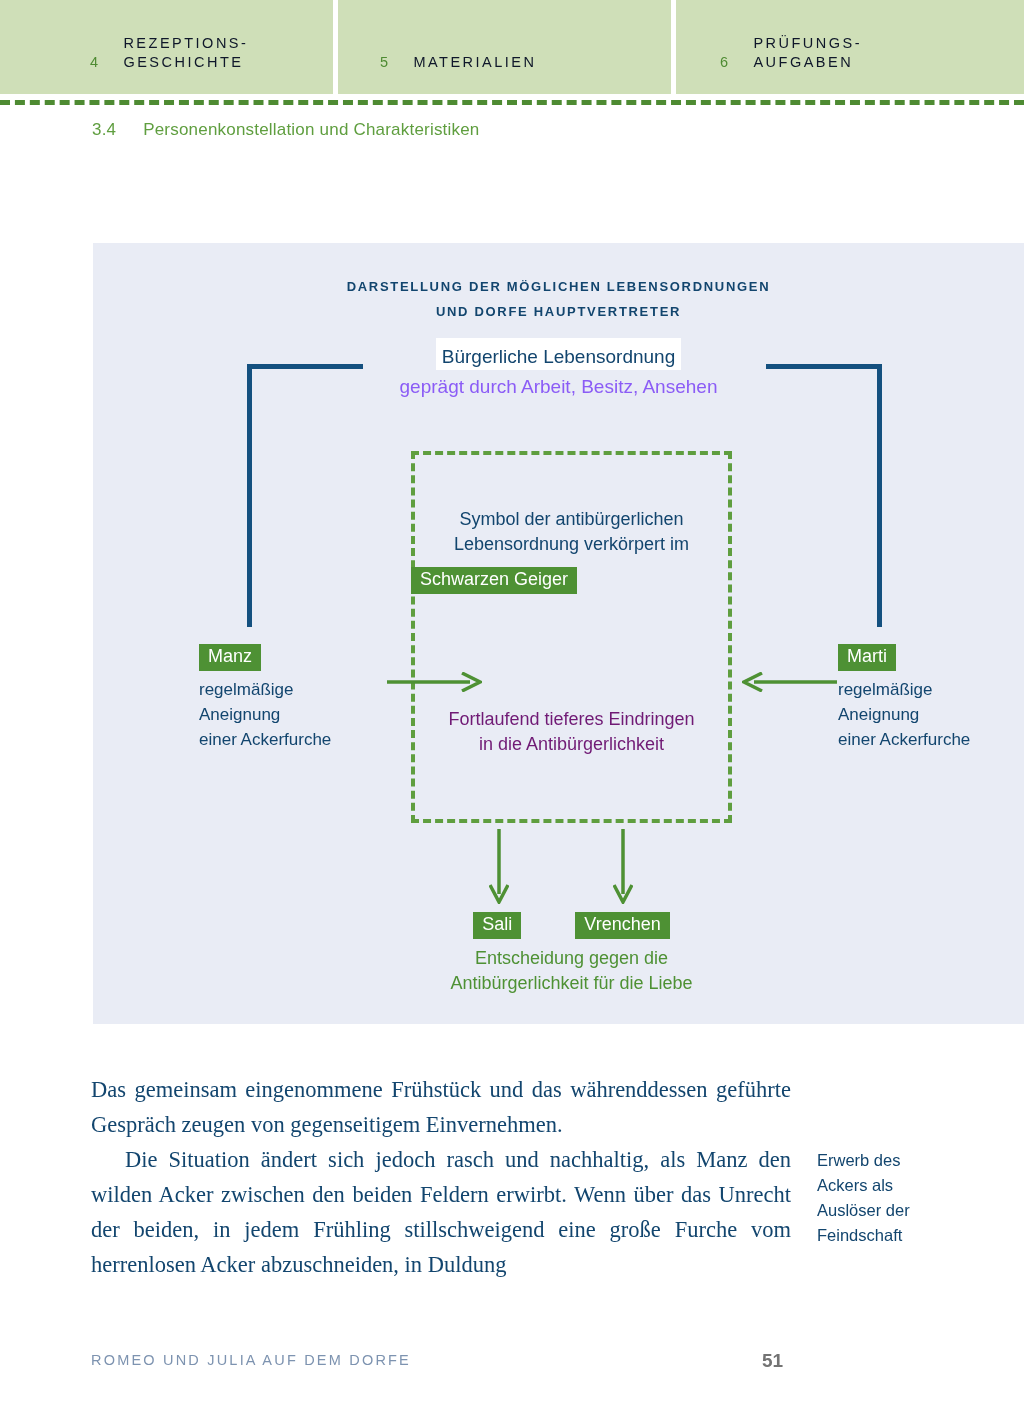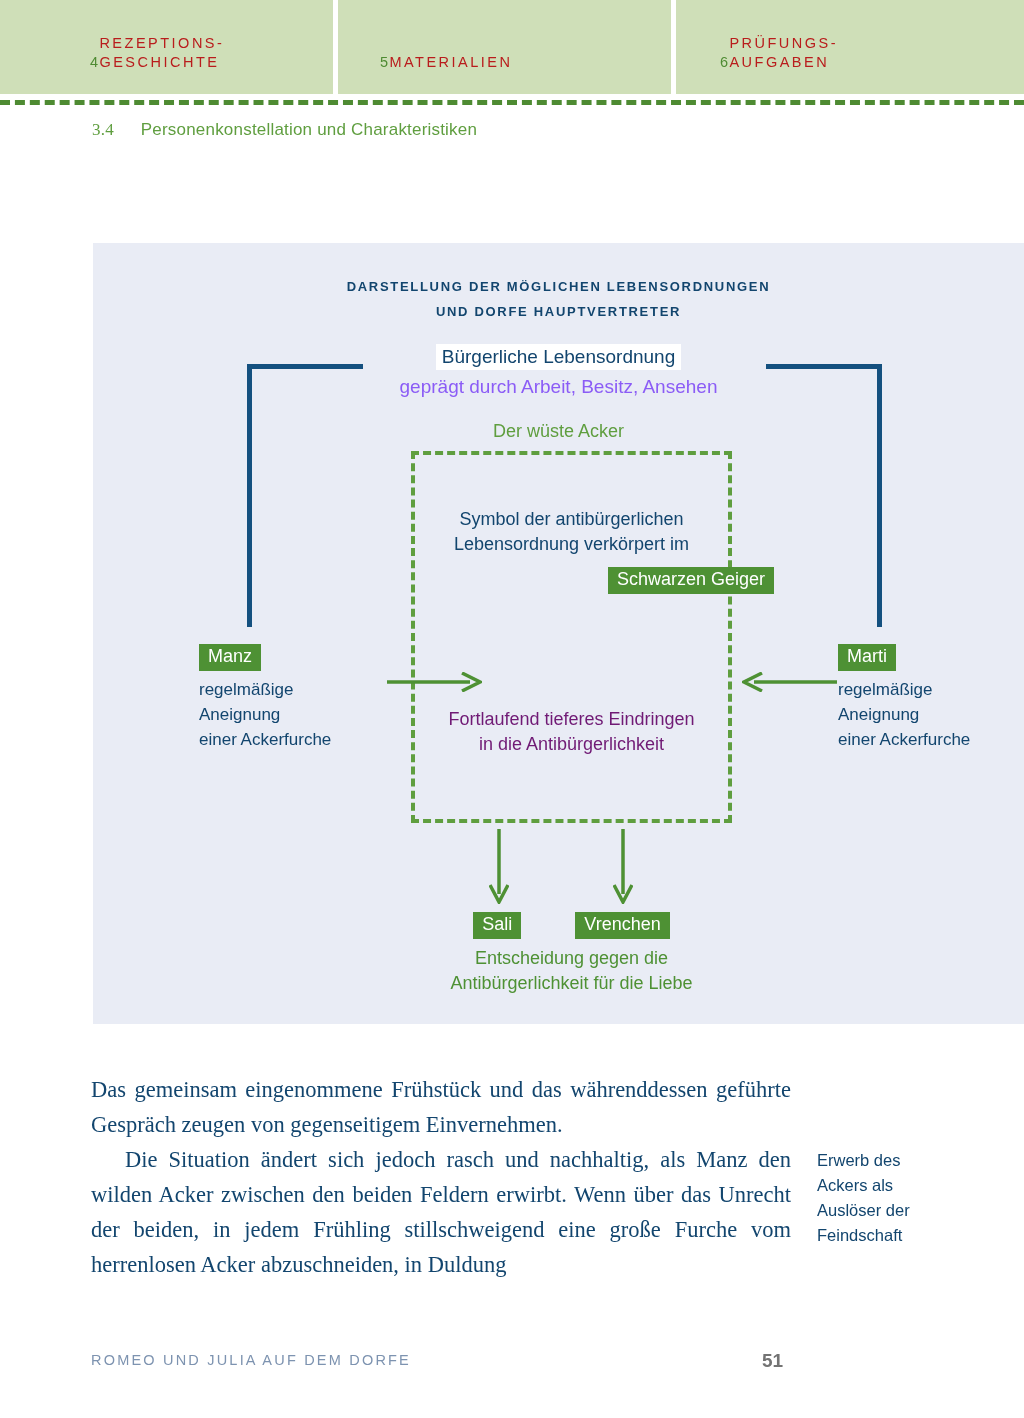--- a/index.html
+++ b/index.html
@@ -21,50 +21,50 @@
     padding-bottom:22px;
   }
   .tab.t1{width:333px;padding-left:90px;}
   .tab.t2{width:333px;margin-left:5px;padding-left:42px;}
   .tab.t3{width:348px;margin-left:5px;padding-left:44px;}
   .tab-num{
     color:#4e8b32;font-size:14.5px;letter-spacing:1.3px;
     font-weight:400;line-height:19px;
   }
   .tab-label{
-    color:#b91c1c;font-size:14.5px;letter-spacing:2.5px;
-    font-weight:400;line-height:19px;margin-left:0;
+    color:#0f172a;font-size:14.5px;letter-spacing:2.5px;
+    font-weight:400;line-height:19px;margin-left:24px;
     white-space:pre-line;
   }
   .header-rule{
     position:absolute;left:0;top:100px;width:1024px;height:0;
     border-top:5px dashed #4e8b32;
   }
   
   .section-heading{
     position:absolute;left:92px;top:120px;
     color:#5f9e3f;font-size:17px;letter-spacing:.2px;
   }
-  .section-heading .num{margin-right:22px;font-family:Liberation Serif, serif;}
+  .section-heading .num{margin-right:22px;}
   
   .diagram{
     position:absolute;left:93px;top:243px;width:931px;height:781px;
     background:#e9ecf5;
   }
   .dg-title{
     position:absolute;left:0;top:31px;width:931px;text-align:center;
     color:#12456e;font-size:13px;font-weight:bold;letter-spacing:1.7px;
     line-height:25px;white-space:pre-line;
   }
   .dg-top-label{
     position:absolute;left:0;top:103px;width:931px;text-align:center;
   }
   .dg-top-label .hl{
     background:#ffffff;color:#12456e;font-size:19px;
-    padding:2px 6px 3px 6px;
+    padding:8px 6px 3px 6px;
   }
   .dg-top-sub{
     position:absolute;left:0;top:133px;width:931px;text-align:center;
     color:#8b5cf6;font-size:19px;
   }
   .dg-acker{
     position:absolute;left:0;top:178px;width:931px;text-align:center;
     color:#5f9e3f;font-size:18px;
   }
   
@@ -80,21 +80,21 @@
   
   .dashed-box{
     position:absolute;left:318px;top:208px;width:321px;height:372px;
     border:4px dashed #5f9e3f;box-sizing:border-box;
   }
   .db-text1{
     position:absolute;left:318px;top:264px;width:321px;text-align:center;
     color:#12456e;font-size:18px;line-height:25px;white-space:pre-line;
   }
   .db-geiger{
-    position:absolute;left:318px;top:324px;width:363px;text-align:right;
+    position:absolute;left:318px;top:324px;width:265px;text-align:left;
   }
   .chip{
     background:#4e9134;color:#ffffff;font-size:18px;
     padding:2px 9px 4px 9px;display:inline-block;
   }
   .db-text2{
     position:absolute;left:318px;top:464px;width:321px;text-align:center;
     color:#701a75;font-size:18px;line-height:25px;white-space:pre-line;
   }
   
@@ -173,21 +173,20 @@
 UND DORFE HAUPTVERTRETER</div>
 
   <div class="bracket bracket-l"></div>
   <div class="bracket bracket-r"></div>
 
   <div class="dg-top-label">
     <span class="hl">Bürgerliche Lebensordnung</span>
   </div>
   <div class="dg-top-sub">geprägt durch Arbeit, Besitz, Ansehen</div>
 
-  <div class="dg-acker">Der wüste Acker</div>
 
   <div class="dashed-box"></div>
   <div class="db-text1">Symbol der antibürgerlichen
 Lebensordnung verkörpert im</div>
   <div class="db-geiger">
     <span class="chip">Schwarzen Geiger</span>
   </div>
   <div class="db-text2">Fortlaufend tieferes Eindringen
 in die Antibürgerlichkeit</div>
 

